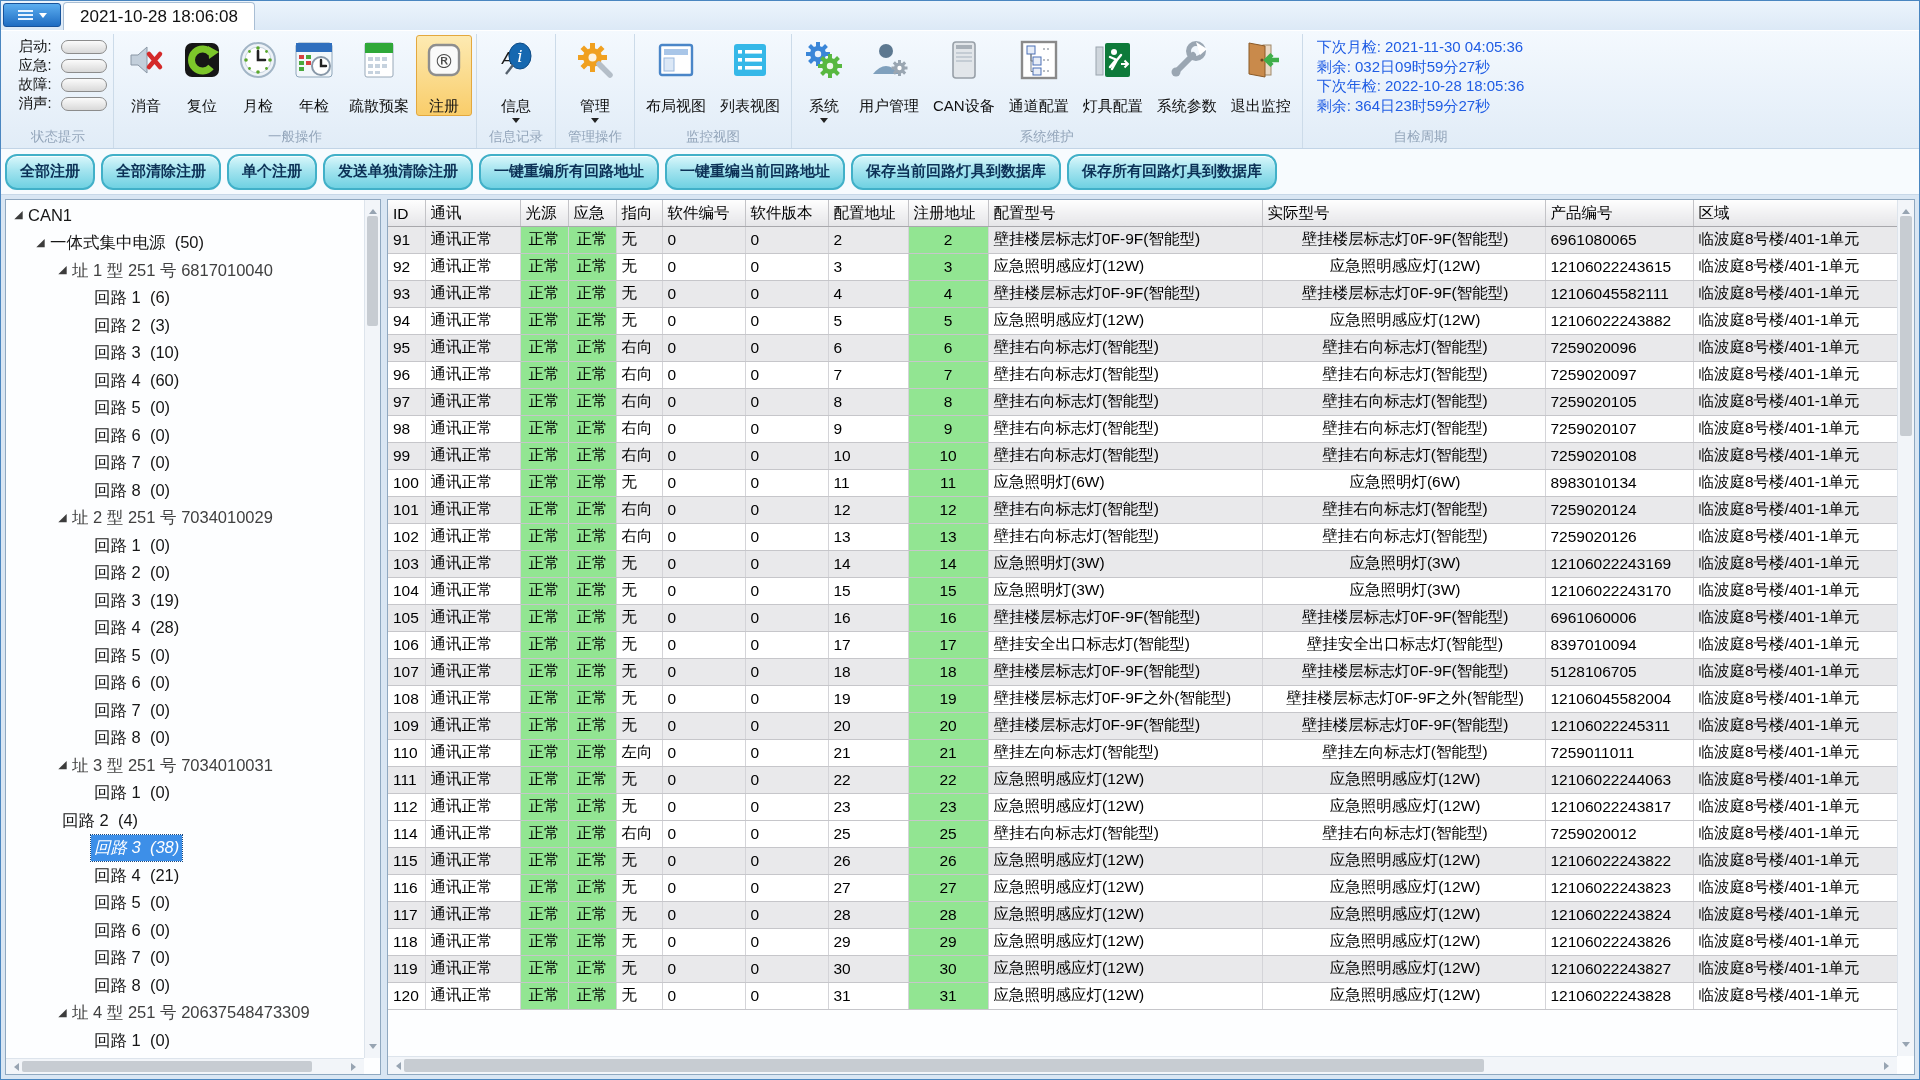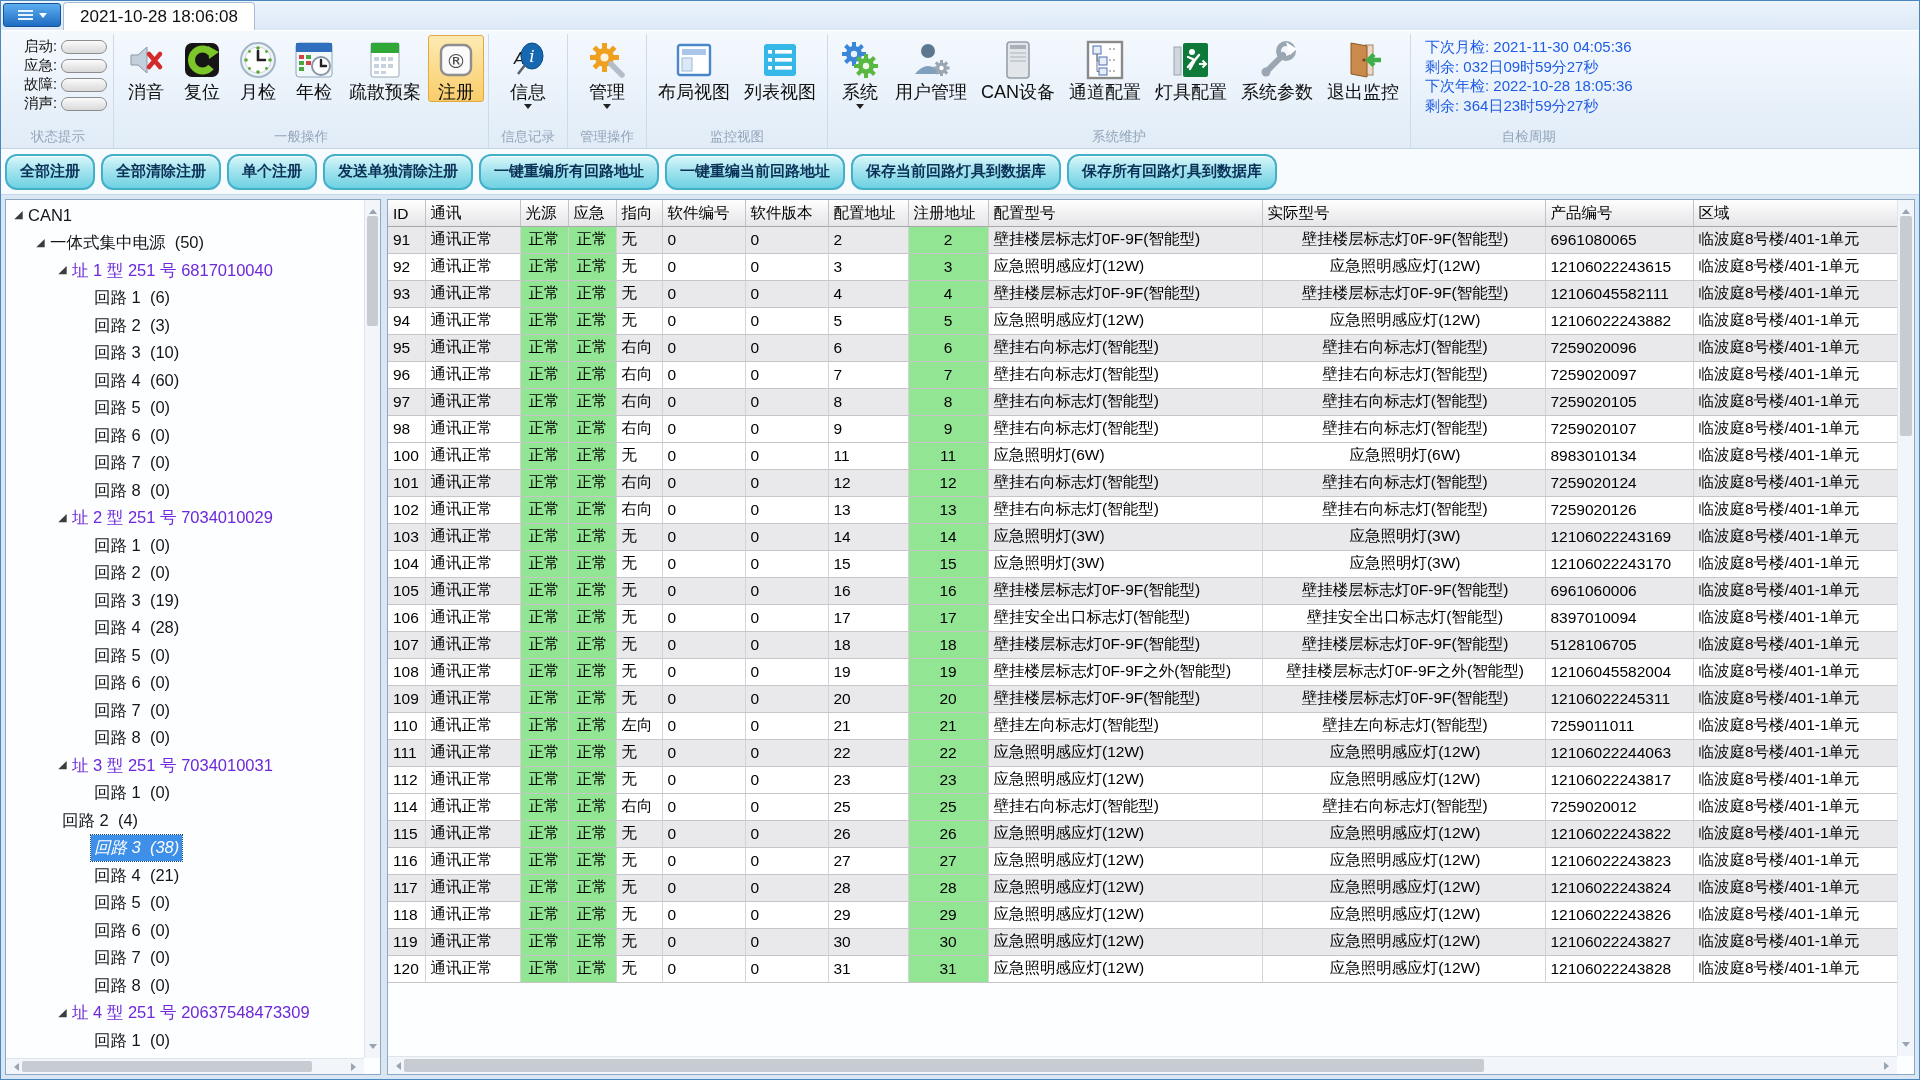--- a/index.html
+++ b/index.html
@@ -19,48 +19,48 @@
 
   
   .ribbon{height:119px;flex:0 0 auto;background:linear-gradient(#f4f9fe,#e1ecf7);border-top:1px solid #fff;
     border-bottom:1px solid #c2d4e6;display:flex;align-items:stretch;padding:3px 2px 0}
   .rgroup{display:flex;flex-direction:column;border-right:1px solid #ccdbe9;padding:1px 4px 0}
   .rgroup-items{flex:1;display:flex;align-items:flex-start;justify-content:center}
   .rgroup-label{height:20px;line-height:18px;text-align:center;color:#93a5ba;font-size:13.5px;white-space:nowrap;padding:0 8px}
   .tb-item{display:flex;flex-direction:column;align-items:center;padding:4px 7px 1px;border-radius:3px;cursor:pointer}
   .tb-item .ticon{width:42px;height:42px;display:flex;align-items:center;justify-content:center}
   .tb-item .ticon svg{width:40px;height:40px}
-  .tb-item .tlabel{font-size:18px;color:#101010;margin-top:2px;white-space:nowrap;line-height:18px}
+  .tb-item .tlabel{font-size:15px;color:#101010;margin-top:16px;white-space:nowrap;line-height:18px}
   .tb-item .tcaret{width:0;height:0;border:4px solid transparent;border-top:5px solid #222;margin-top:3px}
   .tb-item.active{background:linear-gradient(#fdeab2,#f9cd6a);border:1px solid #e3a83e;padding:3px 6px 0}
   
   .status-grid{display:flex;flex-direction:column;justify-content:flex-start;padding:2px 2px 0 6px}
   .status-row{display:flex;align-items:center;height:19px;font-size:14.5px;color:#111}
-  .status-row .slabel{width:44px;text-align:right}
+  .status-row .slabel{width:44px;text-align:center}
   .pill{width:46px;height:14px;border-radius:8px;border:1px solid #8c8c8c;background:linear-gradient(#fbfbfb,#d9d9d9);margin-left:4px}
   
   .selfcheck{padding:2px 10px 0;font-size:15px;color:#1f5ce4;line-height:19.5px;white-space:nowrap}
 
   
   .actionbar{height:46px;flex:0 0 auto;background:#f7fbfe;border-bottom:1px solid #c8d8e8;display:flex;align-items:center;padding:0 4px;gap:6px}
   .act-btn{height:36px;display:inline-flex;align-items:center;padding:0 13px;border-radius:12px;cursor:pointer;
     background:linear-gradient(#d9f7fb 0%,#a4e4ef 45%,#6fd1e2 100%);border:2px solid #41b0c8;
     box-shadow:inset 0 1px 0 rgba(255,255,255,.8);font-size:15px;font-weight:700;color:#0c3156;white-space:nowrap}
 
   
   .content{flex:1;display:flex;padding:4px;gap:6px;min-height:0}
   .panel{background:#fdfeff;border:1px solid #8fa8c0;position:relative;overflow:hidden}
 
   
   .tree-panel{width:376px;flex:0 0 auto}
   .tree-items{position:absolute;inset:2px 16px 16px 0;overflow:hidden}
   .tree-item{height:27.5px;display:flex;align-items:center;font-size:16.5px;color:#161616;white-space:pre;cursor:pointer}
   .tree-item .arr{display:inline-block;width:13px;font-size:11px;color:#3c3c3c;text-align:center;flex:0 0 13px;transform:translateY(-1px)}
   .tree-item .tlab{padding:2px 3px}
-  .tree-item.green .tlab{color:#6d28d9}
+  .tree-item.green .tlab{color:#404040}
   .tree-item.selected .tlab{background:#3d8fe8;color:#fff;outline:1px dotted #17477e}
 
   
   .vscroll{position:absolute;top:0;right:0;bottom:16px;width:16px;background:#f2f5f9;border-left:1px solid #dde4ec}
   .hscroll{position:absolute;left:0;right:16px;bottom:0;height:16px;background:#f2f5f9;border-top:1px solid #dde4ec;display:flex;align-items:center}
   .sb-thumb-v{position:absolute;left:2px;right:2px;border-radius:2px;background:#c7ccd2}
   .sb-thumb-h{position:absolute;top:2px;bottom:2px;border-radius:2px;background:#c7ccd2}
   .arr{line-height:1}
   .sb-up,.sb-down,.sb-left,.sb-right{position:absolute;width:0;height:0;border:4px solid transparent}
   .sb-up{top:5px;left:4px;border-bottom:5px solid #97a4b2}
@@ -617,20 +617,35 @@
                 <td>右向</td>
                 <td>0</td>
                 <td>0</td>
                 <td>9</td>
                 <td class="green">9</td>
                 <td>壁挂右向标志灯(智能型)</td>
                 <td class="center">壁挂右向标志灯(智能型)</td>
                 <td>7259020107</td>
                 <td>临波庭8号楼/401-1单元</td>
               </tr>
+              <tr class="alt">
+                <td>99</td>
+                <td>通讯正常</td>
+                <td class="green">正常</td>
+                <td class="green">正常</td>
+                <td>右向</td>
+                <td>0</td>
+                <td>0</td>
+                <td>10</td>
+                <td class="green">10</td>
+                <td>壁挂右向标志灯(智能型)</td>
+                <td class="center">壁挂右向标志灯(智能型)</td>
+                <td>7259020108</td>
+                <td>临波庭8号楼/401-1单元</td>
+              </tr>
               <tr>
                 <td>100</td>
                 <td>通讯正常</td>
                 <td class="green">正常</td>
                 <td class="green">正常</td>
                 <td>无</td>
                 <td>0</td>
                 <td>0</td>
                 <td>11</td>
                 <td class="green">11</td>

